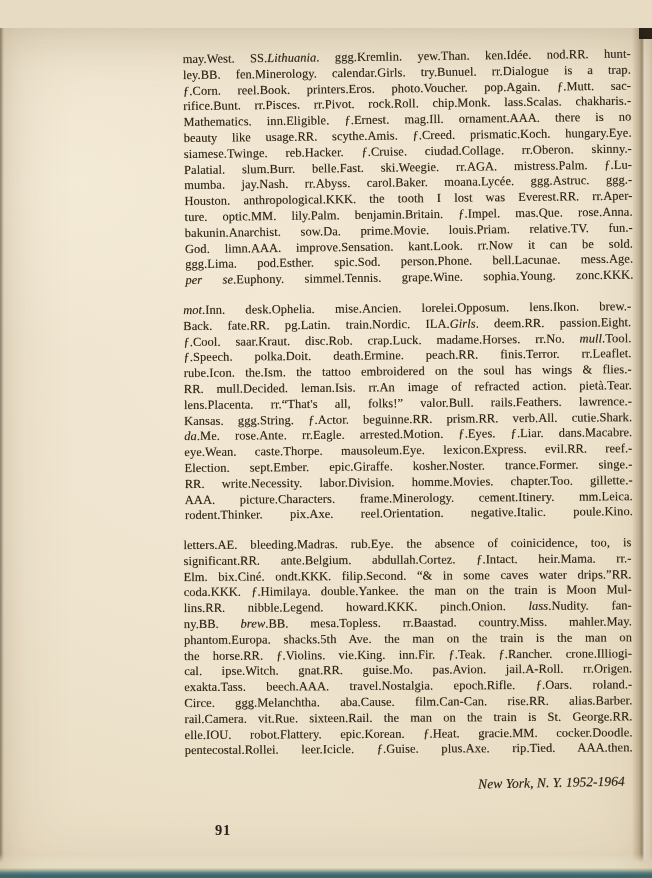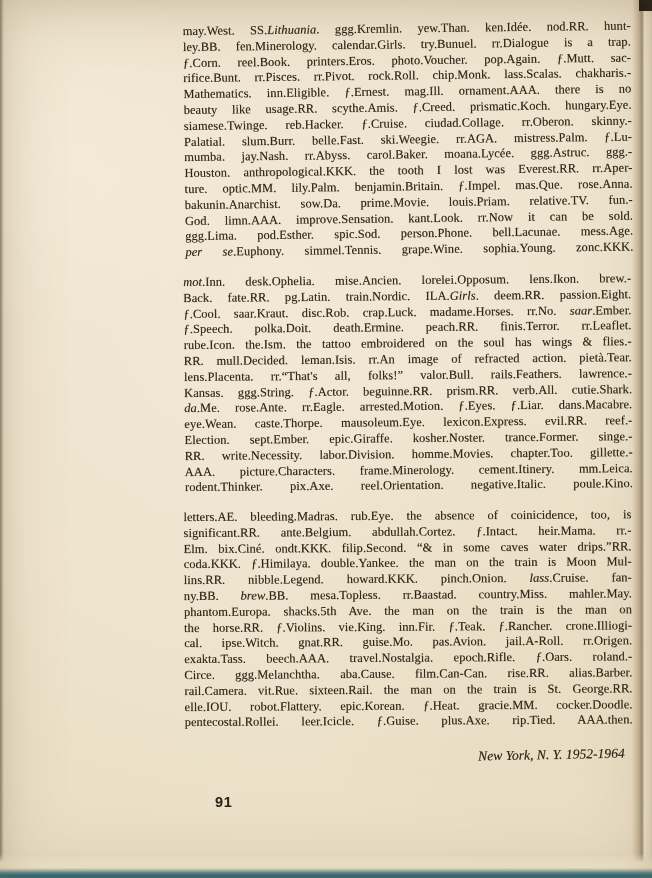--- a/index.html
+++ b/index.html
@@ -1,20 +1,21 @@
 <!DOCTYPE html>
 <html><head>
 <meta charset="utf-8">
 <style>
   html,body{margin:0;padding:0;width:652px;height:878px;overflow:hidden;}
   body{position:relative;background:#e7dbc3;font-family:"Liberation Serif",serif;}
   .sheet{
     position:absolute;inset:0;
     background:
       radial-gradient(ellipse 130% 90% at 42% 34%, #f2e8d4 0%, #eee3cd 45%, #e9ddc4 78%, #e2d4b8 100%);
+    margin-top: 28px;
   }
   .mottle{
     position:absolute;inset:0;pointer-events:none;
     background:
       radial-gradient(ellipse 40% 30% at 12% 18%, rgba(255,250,235,.25), rgba(255,250,235,0) 70%),
       radial-gradient(ellipse 50% 40% at 80% 70%, rgba(210,190,150,.12), rgba(210,190,150,0) 75%);
   }
   .vignette{
     position:absolute;inset:0;pointer-events:none;
     box-shadow: inset 0 0 70px rgba(120,95,60,.20), inset 0 14px 30px rgba(130,105,70,.08), inset 0 -8px 22px rgba(130,105,70,.10);
@@ -43,21 +44,21 @@
 
   .dateline{
     position:absolute;right:27px;top:747px;
     font-style:italic;font-size:13.6px;color:#2d2517;
     text-shadow:.3px .2px 0 rgba(46,37,25,.45);
     transform:rotate(-1.1deg);
   }
   .page-number{
     position:absolute;left:215px;top:794px;
     font-size:14.5px;color:#26201a;letter-spacing:.8px;
-    font-family:Liberation Sans, sans-serif;font-weight:bold;
+    font-family:Liberation Serif, serif;font-weight:bold;
   }
 </style>
 </head>
 <body>
 
 <div class="sheet">
   <div class="mottle"></div>
 
   <div id="poem">
       <div class="para">
@@ -73,39 +74,39 @@
         <div class="pline"><span>Houston. anthropological.KKK. the tooth I lost was Everest.RR. rr.Aper-</span></div>
         <div class="pline"><span>ture. optic.MM. lily.Palm. benjamin.Britain. ƒ.Impel. mas.Que. rose.Anna.</span></div>
         <div class="pline"><span>bakunin.Anarchist. sow.Da. prime.Movie. louis.Priam. relative.TV. fun.-</span></div>
         <div class="pline"><span>God. limn.AAA. improve.Sensation. kant.Look. rr.Now it can be sold.</span></div>
         <div class="pline"><span>ggg.Lima. pod.Esther. spic.Sod. person.Phone. bell.Lacunae. mess.Age.</span></div>
         <div class="pline"><i>per se</i><span>.Euphony. simmel.Tennis. grape.Wine. sophia.Young. zonc.KKK.</span></div>
       </div>
       <div class="para">
         <div class="pline"><i>mot</i><span>.Inn. desk.Ophelia. mise.Ancien. lorelei.Opposum. lens.Ikon. brew.-</span></div>
         <div class="pline"><span>Back. fate.RR. pg.Latin. train.Nordic. ILA.</span><i>Girls</i><span>. deem.RR. passion.Eight.</span></div>
-        <div class="pline"><span>ƒ.Cool. saar.Kraut. disc.Rob. crap.Luck. madame.Horses. rr.No. </span><i>saar</i><span>.Ember.</span></div>
+        <div class="pline"><span>ƒ.Cool. saar.Kraut. disc.Rob. crap.Luck. madame.Horses. rr.No. </span><i>mull</i><span>.Tool.</span></div>
         <div class="pline"><span>ƒ.Speech. polka.Doit. death.Ermine. peach.RR. finis.Terror. rr.Leaflet.</span></div>
         <div class="pline"><span>rube.Icon. the.Ism. the tattoo embroidered on the soul has wings &amp; flies.-</span></div>
         <div class="pline"><span>RR. mull.Decided. leman.Isis. rr.An image of refracted action. pietà.Tear.</span></div>
         <div class="pline"><span>lens.Placenta. rr.“That's all, folks!” valor.Bull. rails.Feathers. lawrence.-</span></div>
         <div class="pline"><span>Kansas. ggg.String. ƒ.Actor. beguinne.RR. prism.RR. verb.All. cutie.Shark.</span></div>
         <div class="pline"><i>da</i><span>.Me. rose.Ante. rr.Eagle. arrested.Motion. ƒ.Eyes. ƒ.Liar. dans.Macabre.</span></div>
         <div class="pline"><span>eye.Wean. caste.Thorpe. mausoleum.Eye. lexicon.Express. evil.RR. reef.-</span></div>
         <div class="pline"><span>Election. sept.Ember. epic.Giraffe. kosher.Noster. trance.Former. singe.-</span></div>
         <div class="pline"><span>RR. write.Necessity. labor.Division. homme.Movies. chapter.Too. gillette.-</span></div>
         <div class="pline"><span>AAA. picture.Characters. frame.Minerology. cement.Itinery. mm.Leica.</span></div>
         <div class="pline"><span>rodent.Thinker. pix.Axe. reel.Orientation. negative.Italic. poule.Kino.</span></div>
       </div>
       <div class="para">
         <div class="pline"><span>letters.AE. bleeding.Madras. rub.Eye. the absence of coinicidence, too, is</span></div>
         <div class="pline"><span>significant.RR. ante.Belgium. abdullah.Cortez. ƒ.Intact. heir.Mama. rr.-</span></div>
         <div class="pline"><span>Elm. bix.Ciné. ondt.KKK. filip.Second. “&amp; in some caves water drips.”RR.</span></div>
         <div class="pline"><span>coda.KKK. ƒ.Himilaya. double.Yankee. the man on the train is Moon Mul-</span></div>
-        <div class="pline"><span>lins.RR. nibble.Legend. howard.KKK. pinch.Onion. </span><i>lass</i><span>.Cruise. fan-</span></div>
+        <div class="pline"><span>lins.RR. nibble.Legend. howard.KKK. pinch.Onion. </span><i>lass</i><span>.Nudity. fan-</span></div>
         <div class="pline"><span>ny.BB. </span><i>brew</i><span>.BB. mesa.Topless. rr.Baastad. country.Miss. mahler.May.</span></div>
         <div class="pline"><span>phantom.Europa. shacks.5th Ave. the man on the train is the man on</span></div>
         <div class="pline"><span>the horse.RR. ƒ.Violins. vie.King. inn.Fir. ƒ.Teak. ƒ.Rancher. crone.Illiogi-</span></div>
         <div class="pline"><span>cal. ipse.Witch. gnat.RR. guise.Mo. pas.Avion. jail.A-Roll. rr.Origen.</span></div>
         <div class="pline"><span>exakta.Tass. beech.AAA. travel.Nostalgia. epoch.Rifle. ƒ.Oars. roland.-</span></div>
         <div class="pline"><span>Circe. ggg.Melanchtha. aba.Cause. film.Can-Can. rise.RR. alias.Barber.</span></div>
         <div class="pline"><span>rail.Camera. vit.Rue. sixteen.Rail. the man on the train is St. George.RR.</span></div>
         <div class="pline"><span>elle.IOU. robot.Flattery. epic.Korean. ƒ.Heat. gracie.MM. cocker.Doodle.</span></div>
         <div class="pline"><span>pentecostal.Rollei. leer.Icicle. ƒ.Guise. plus.Axe. rip.Tied. AAA.then.</span></div>
       </div>

